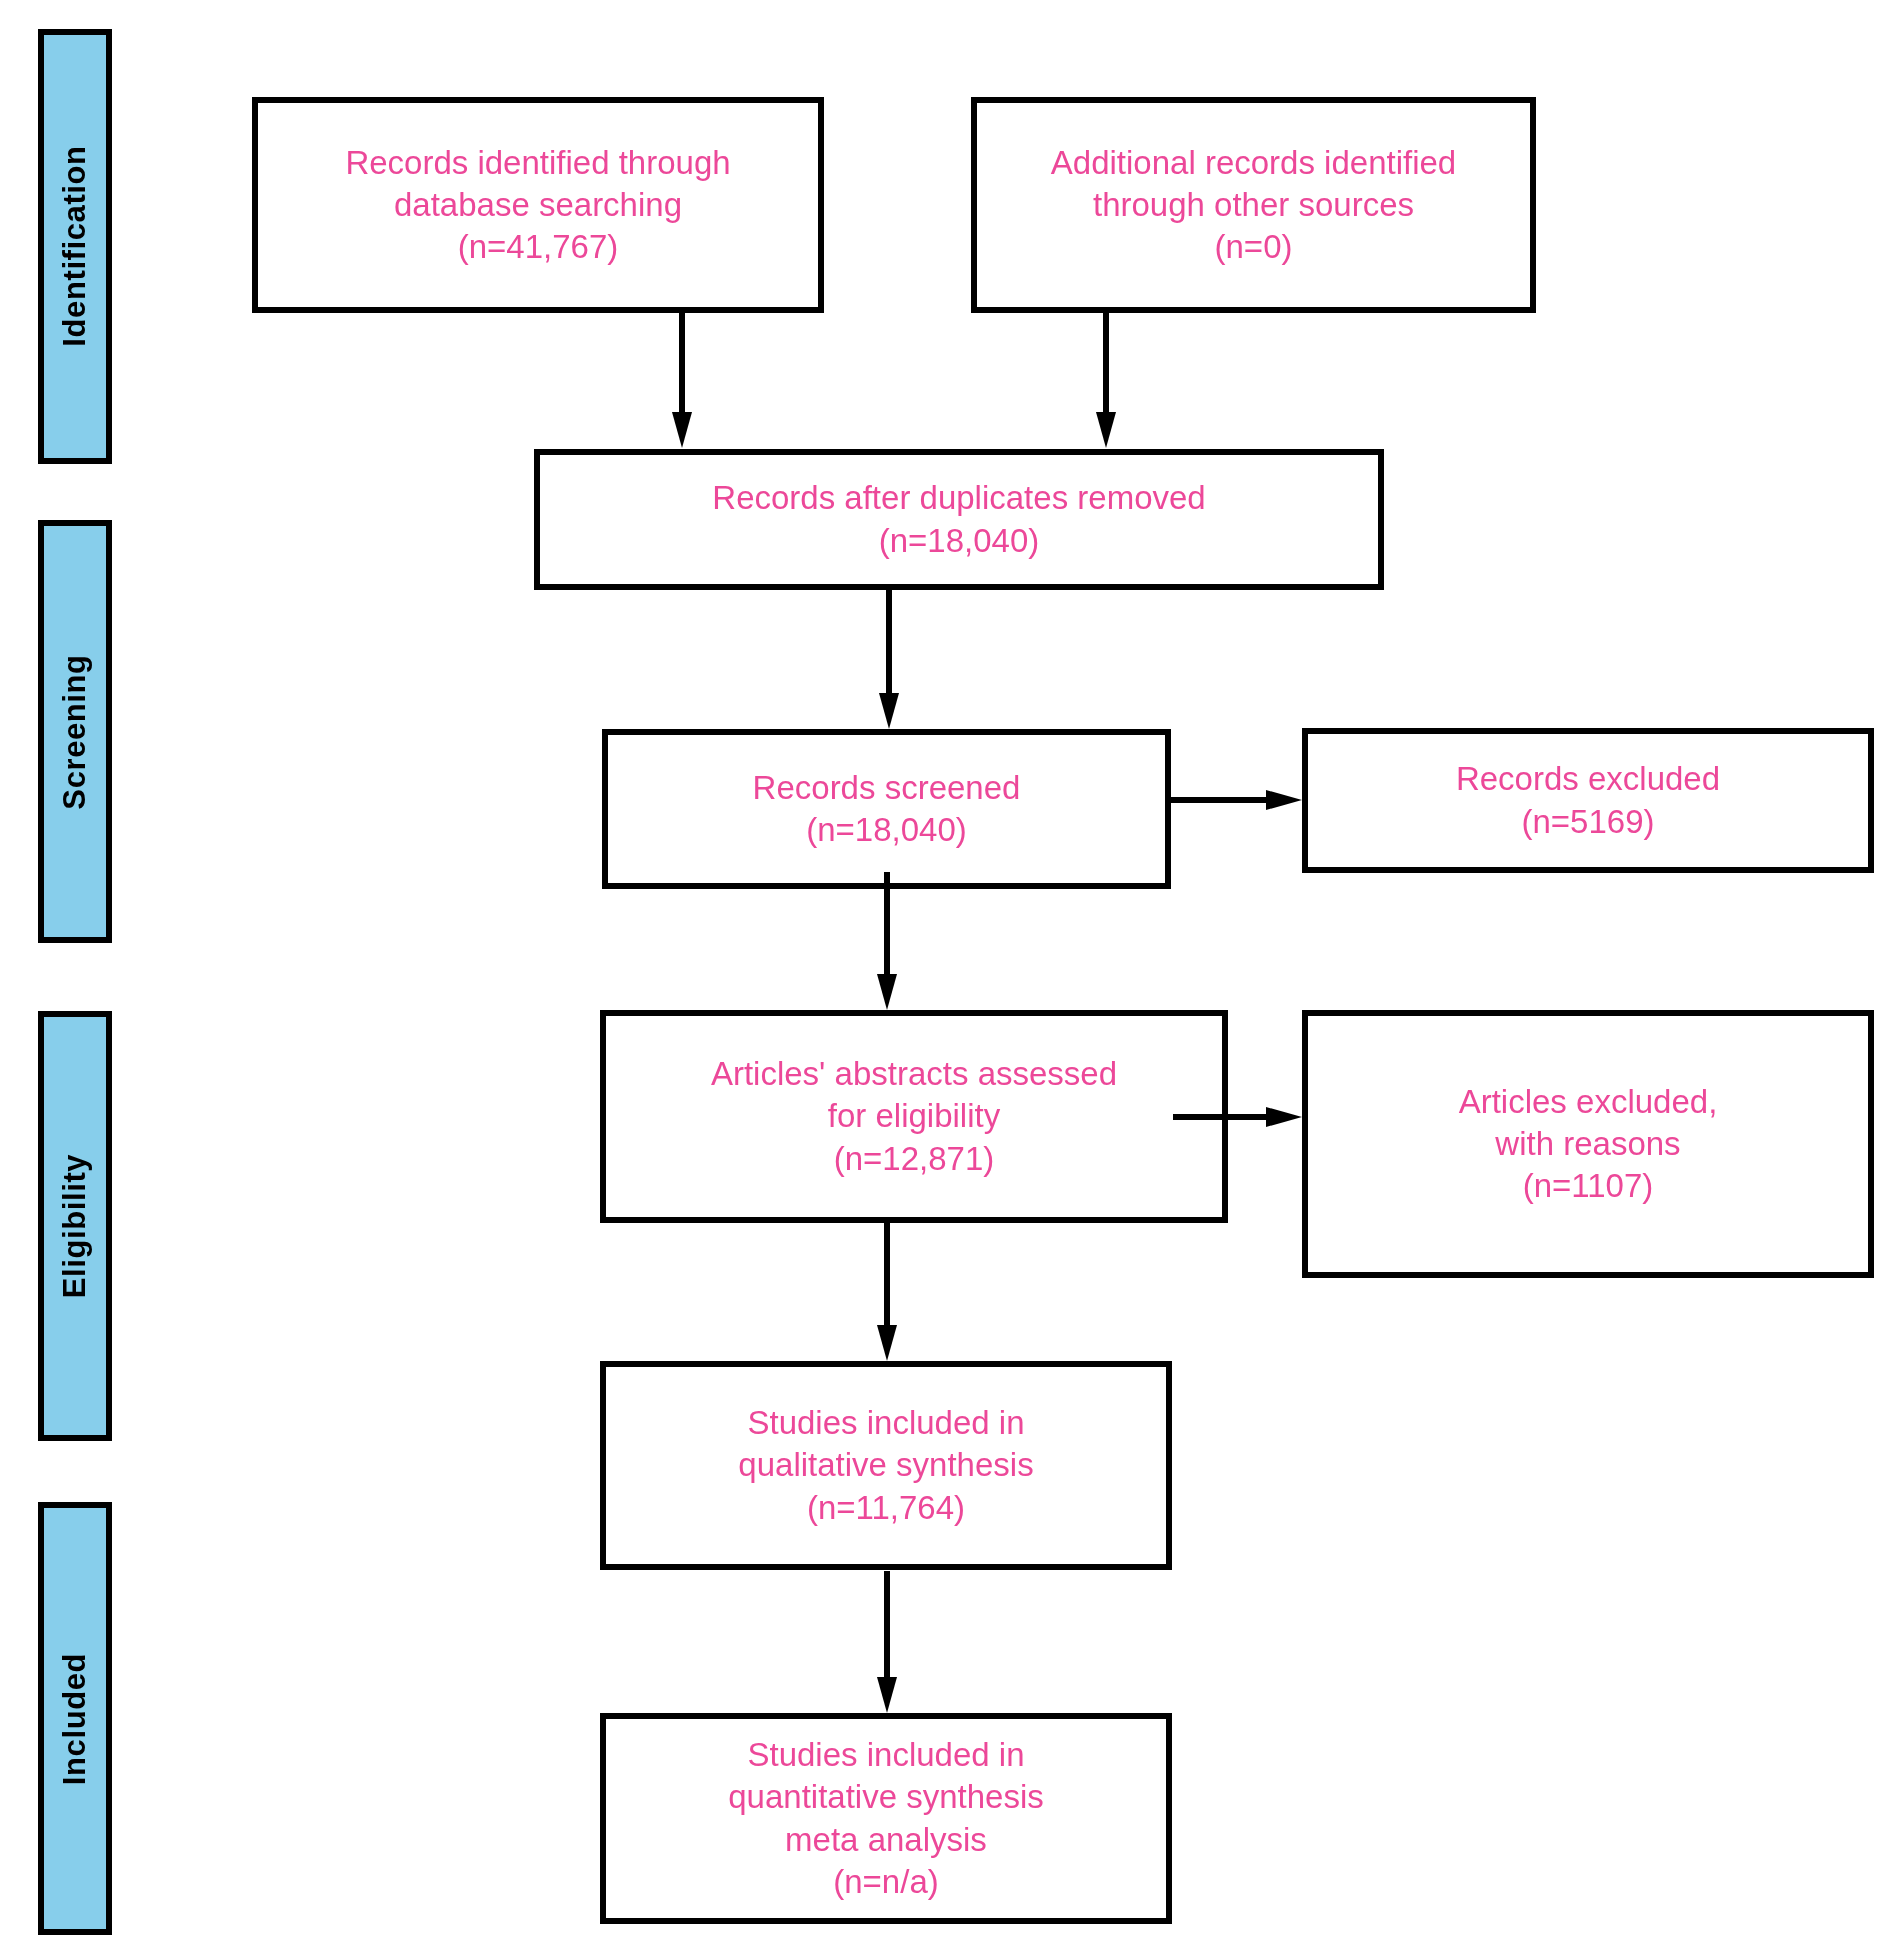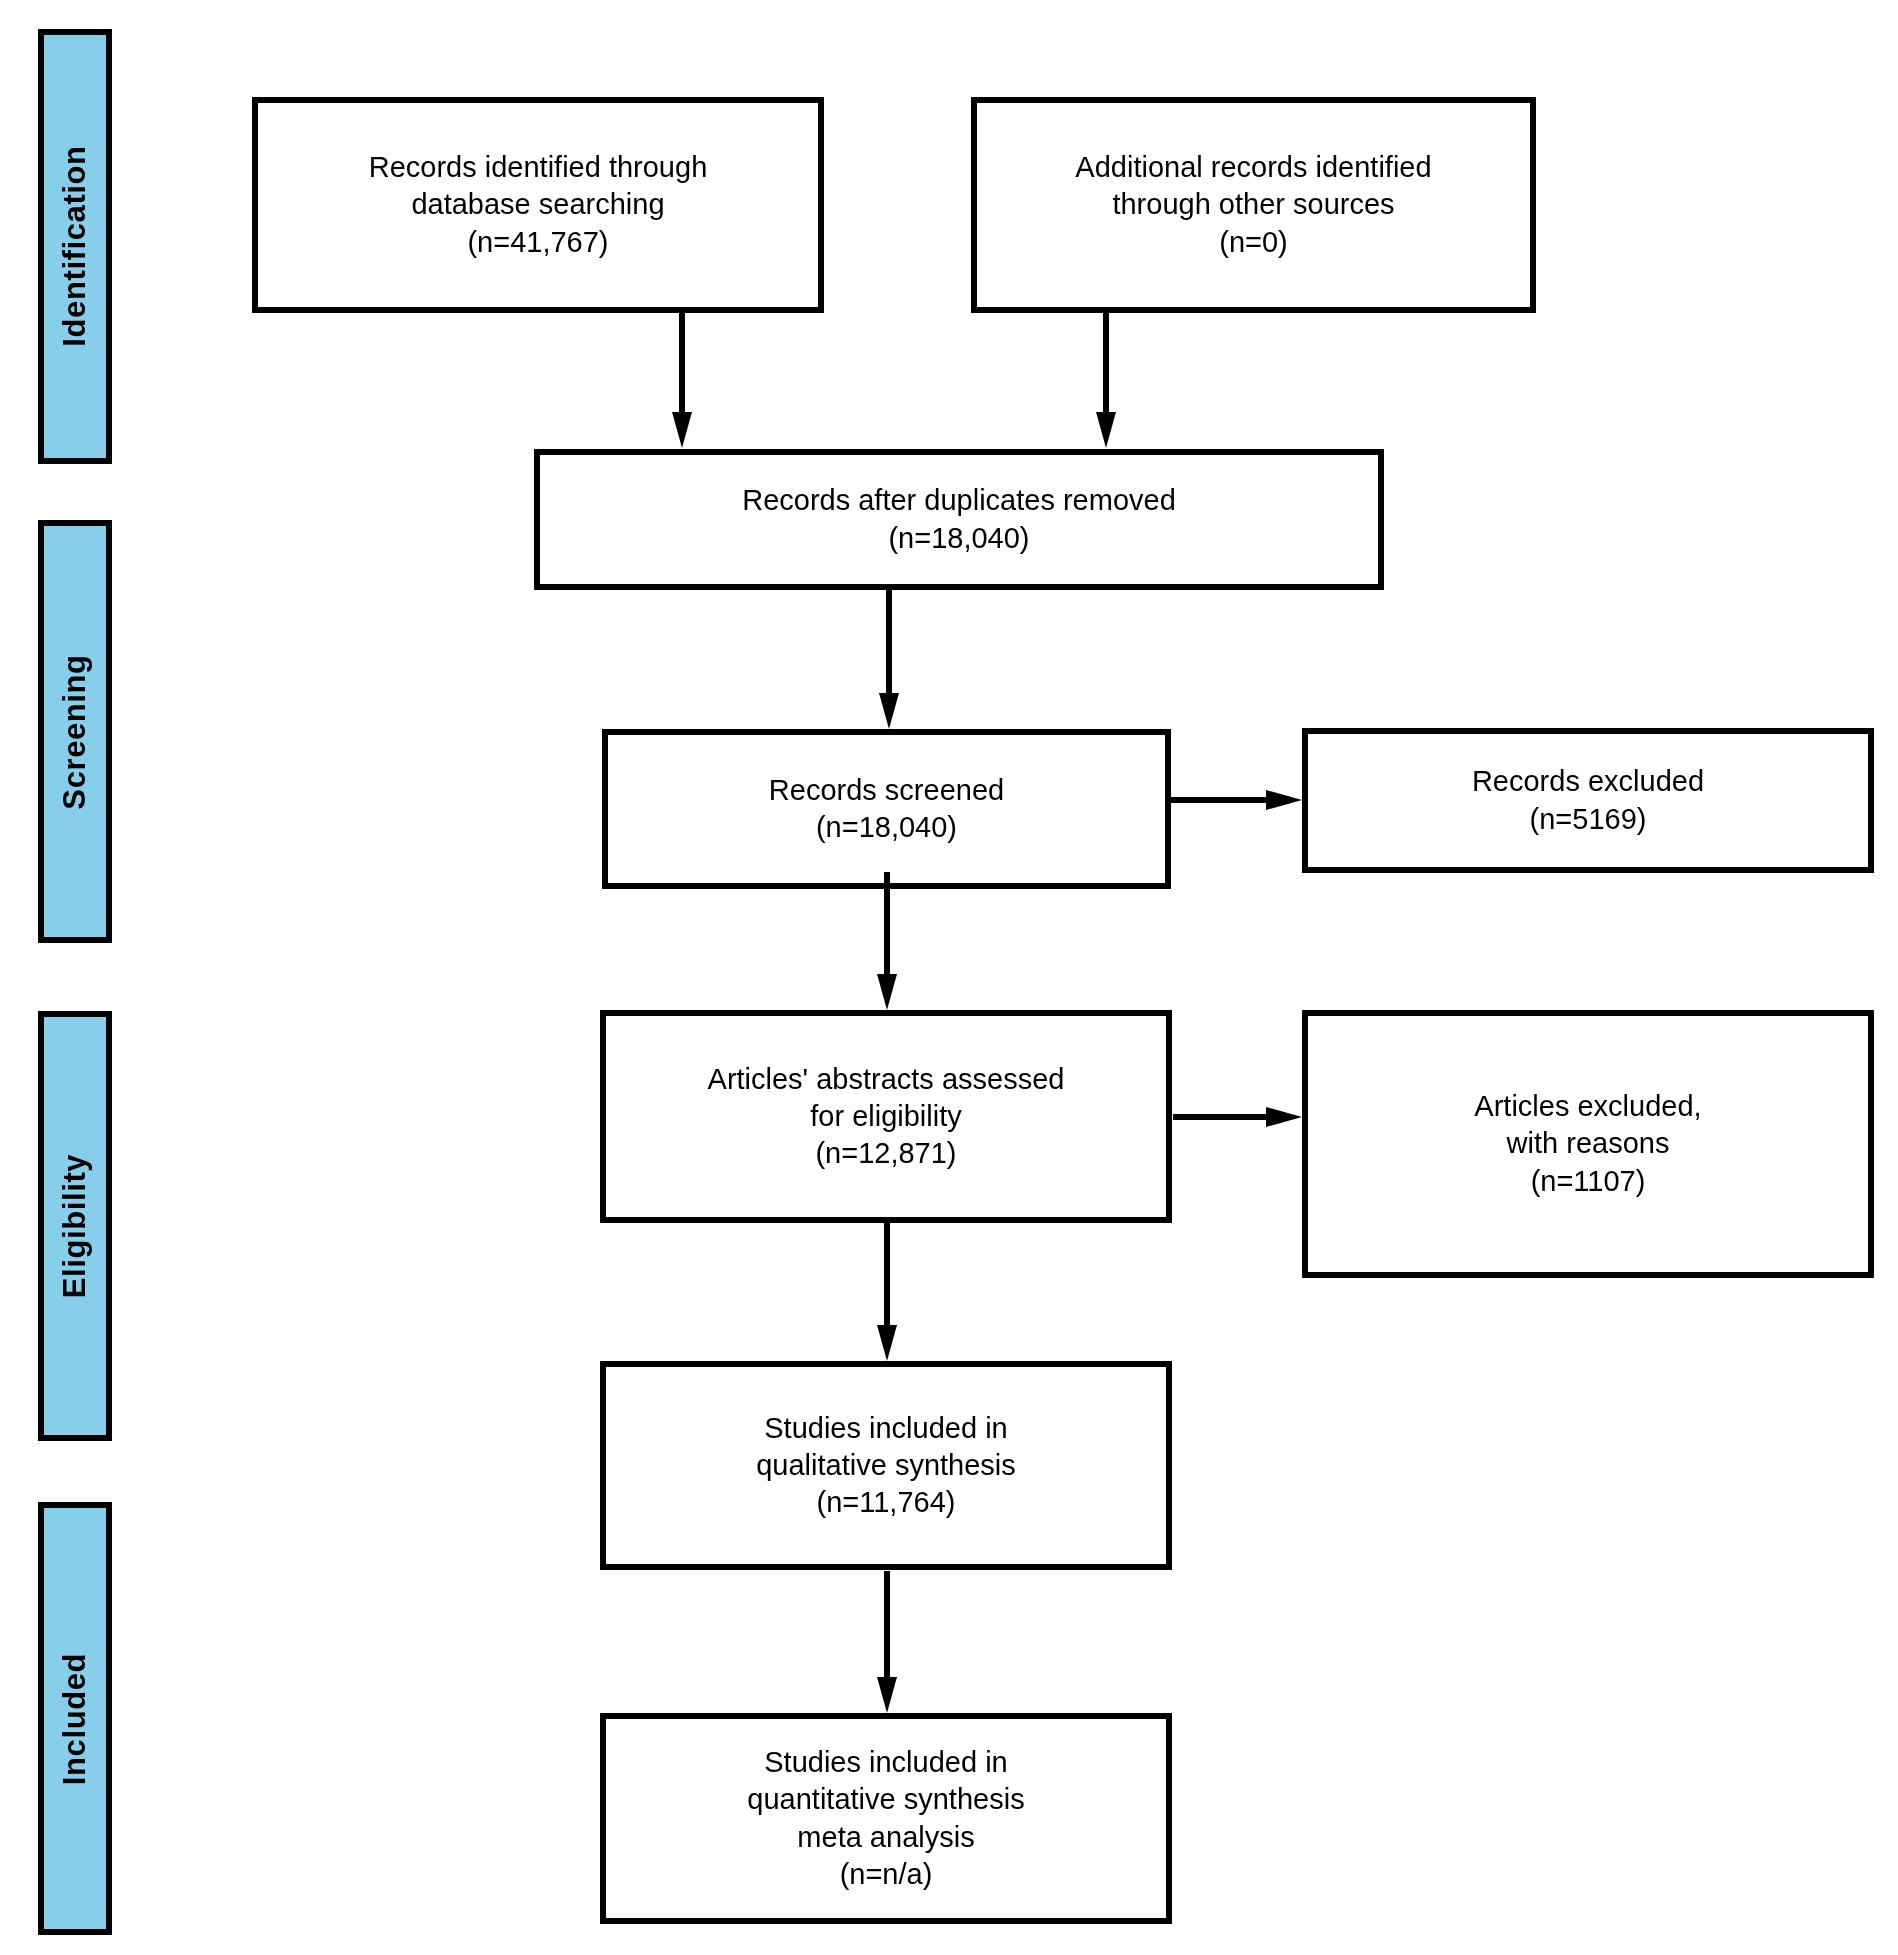--- a/index.html
+++ b/index.html
@@ -44,23 +44,23 @@
     background: var(--background);
     border: 6.5px solid var(--border);
     display: flex;
     align-items: center;
     justify-content: center;
     text-align: center;
   }
   .box-text { width: 100%; }
   .box-text .line {
     display: block;
-    font-size: 29px;
+    font-size: 33px;
     line-height: 1.28;
-    color: #000000;
+    color: #ec4899;
   }
   
   .arrow-v {
     position: absolute;
     width: 5.8px;
     background: var(--border);
   }
   .arrow-v::after {
     content: "";
     position: absolute;
@@ -133,21 +133,21 @@
       <span class="line">(n=18,040)</span>
     </div>
   </div>
   <div class="box" style="left:1302px;top:728px;width:572px;height:145px">
     <div class="box-text">
       <span class="line">Records excluded</span>
       <span class="line">(n=5169)</span>
     </div>
   </div>
 
-  <div class="box" style="left:600px;top:1010px;width:572px;height:213px">
+  <div class="box" style="left:600px;top:1010px;width:628px;height:213px">
     <div class="box-text">
       <span class="line">Articles' abstracts assessed</span>
       <span class="line">for eligibility</span>
       <span class="line">(n=12,871)</span>
     </div>
   </div>
   <div class="box" style="left:1302px;top:1010px;width:572px;height:268px">
     <div class="box-text">
       <span class="line">Articles excluded,</span>
       <span class="line">with reasons</span>

